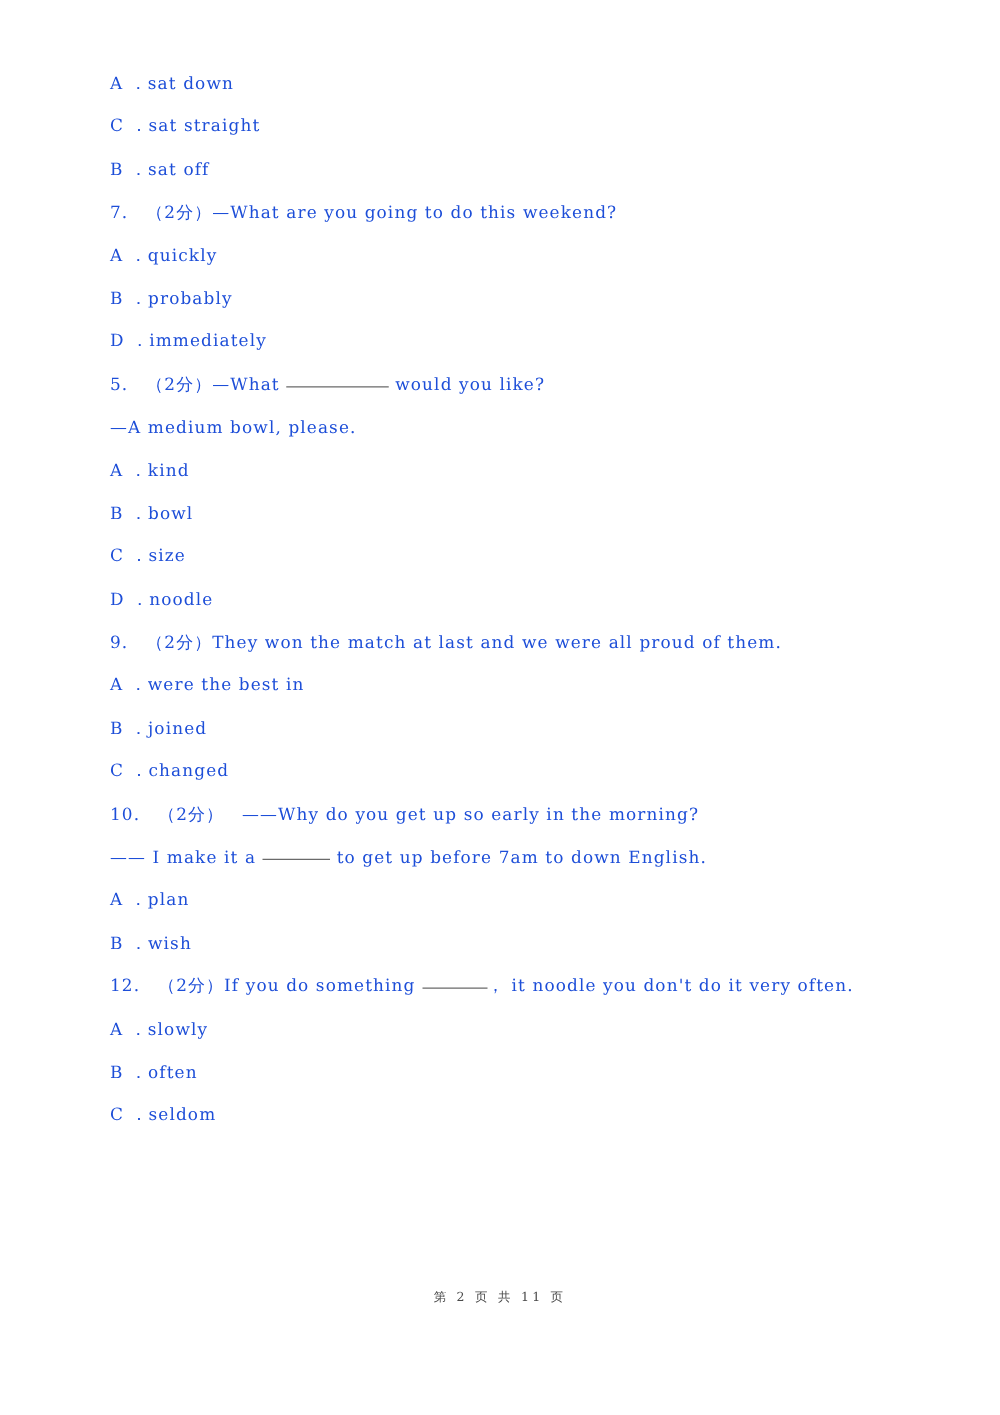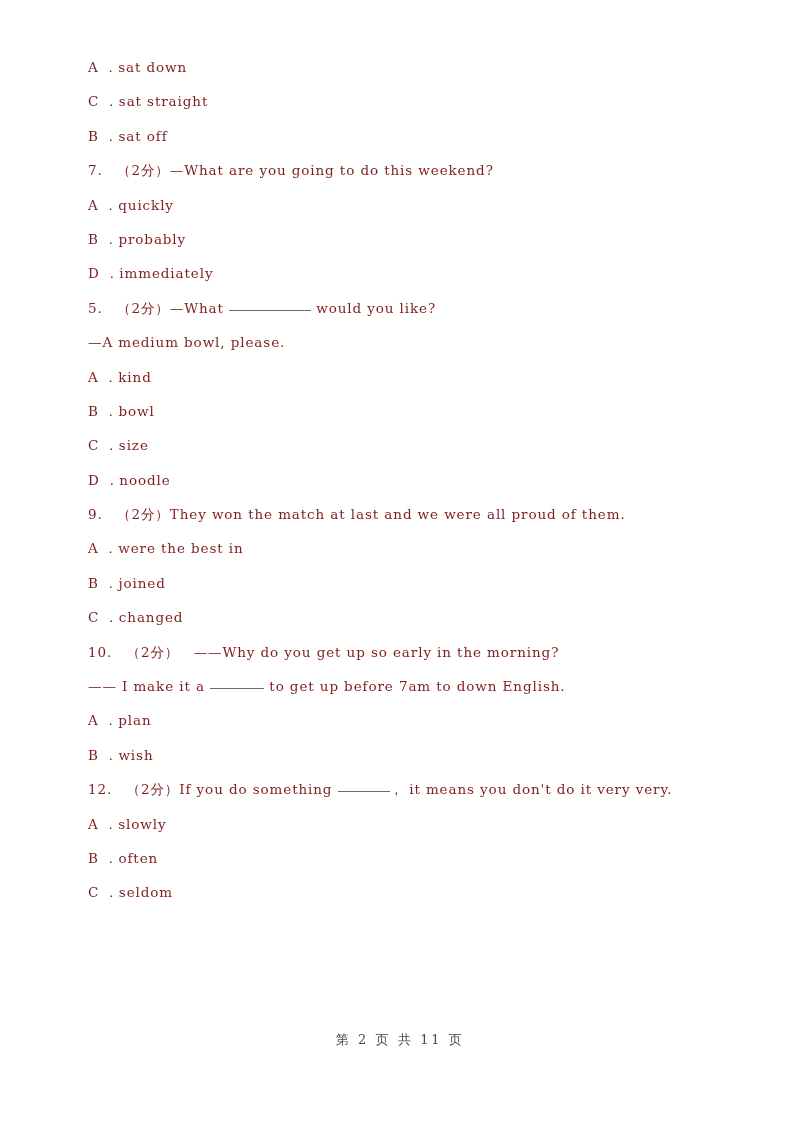--- a/index.html
+++ b/index.html
@@ -32,21 +32,21 @@
     top: 50px;
     width: 640px;
   }
 
   .line {
     font-size: 13.5px;
     line-height: 34.4px;
     height: 34.4px;
     letter-spacing: 0.9px;
     white-space: pre;
-    color: #7f1d1d;
+    color: #1d4ed8;
     font-family: "DejaVu Serif", "Liberation Serif", serif;
   }
 
   .line.opt {
     letter-spacing: 0.9px;
   }
 
   .qnum {
     letter-spacing: 0.9px;
   }
@@ -67,21 +67,21 @@
     display: inline-block;
     width: 56px;
   }
 
   .footer {
     position: absolute;
     left: 0;
     top: 1031px;
     width: 800px;
     text-align: center;
-    font-size: 13px;
+    font-size: 10px;
     letter-spacing: 2.6px;
     color: #4a4a4a;
     font-family: "DejaVu Serif", "Liberation Serif", serif;
     white-space: pre;
   }
 </style>
 </head>
 <body>
 
 <div class="page">
@@ -106,21 +106,21 @@
     <div class="line qnum">9.　（2分）They won the match at last and we were all proud of them.</div>
     <div class="line opt">A ．were the best in</div>
     <div class="line opt">B ．joined</div>
     <div class="line opt">C ．changed</div>
 
     <div class="line qnum">10.　（2分）　——Why do you get up so early in the morning?</div>
     <div class="line"><span>—— I make it a </span><span class="blank w-mid"></span><span> to get up before 7am to down English.</span></div>
     <div class="line opt">A ．plan</div>
     <div class="line opt">B ．wish</div>
 
-    <div class="line qnum"><span>12.　（2分）If you do something </span><span class="blank w-short"></span><span>， it means you don't do it very very.</span></div>
+    <div class="line qnum"><span>12.　（2分）If you do something </span><span class="blank w-short"></span><span>， it noodle you don't do it very often.</span></div>
     <div class="line opt">A ．slowly</div>
     <div class="line opt">B ．often</div>
     <div class="line opt">C ．seldom</div>
 
   </div>
 
   <div class="footer">第 2 页 共 11 页</div>
 </div>
 
 </body></html>

